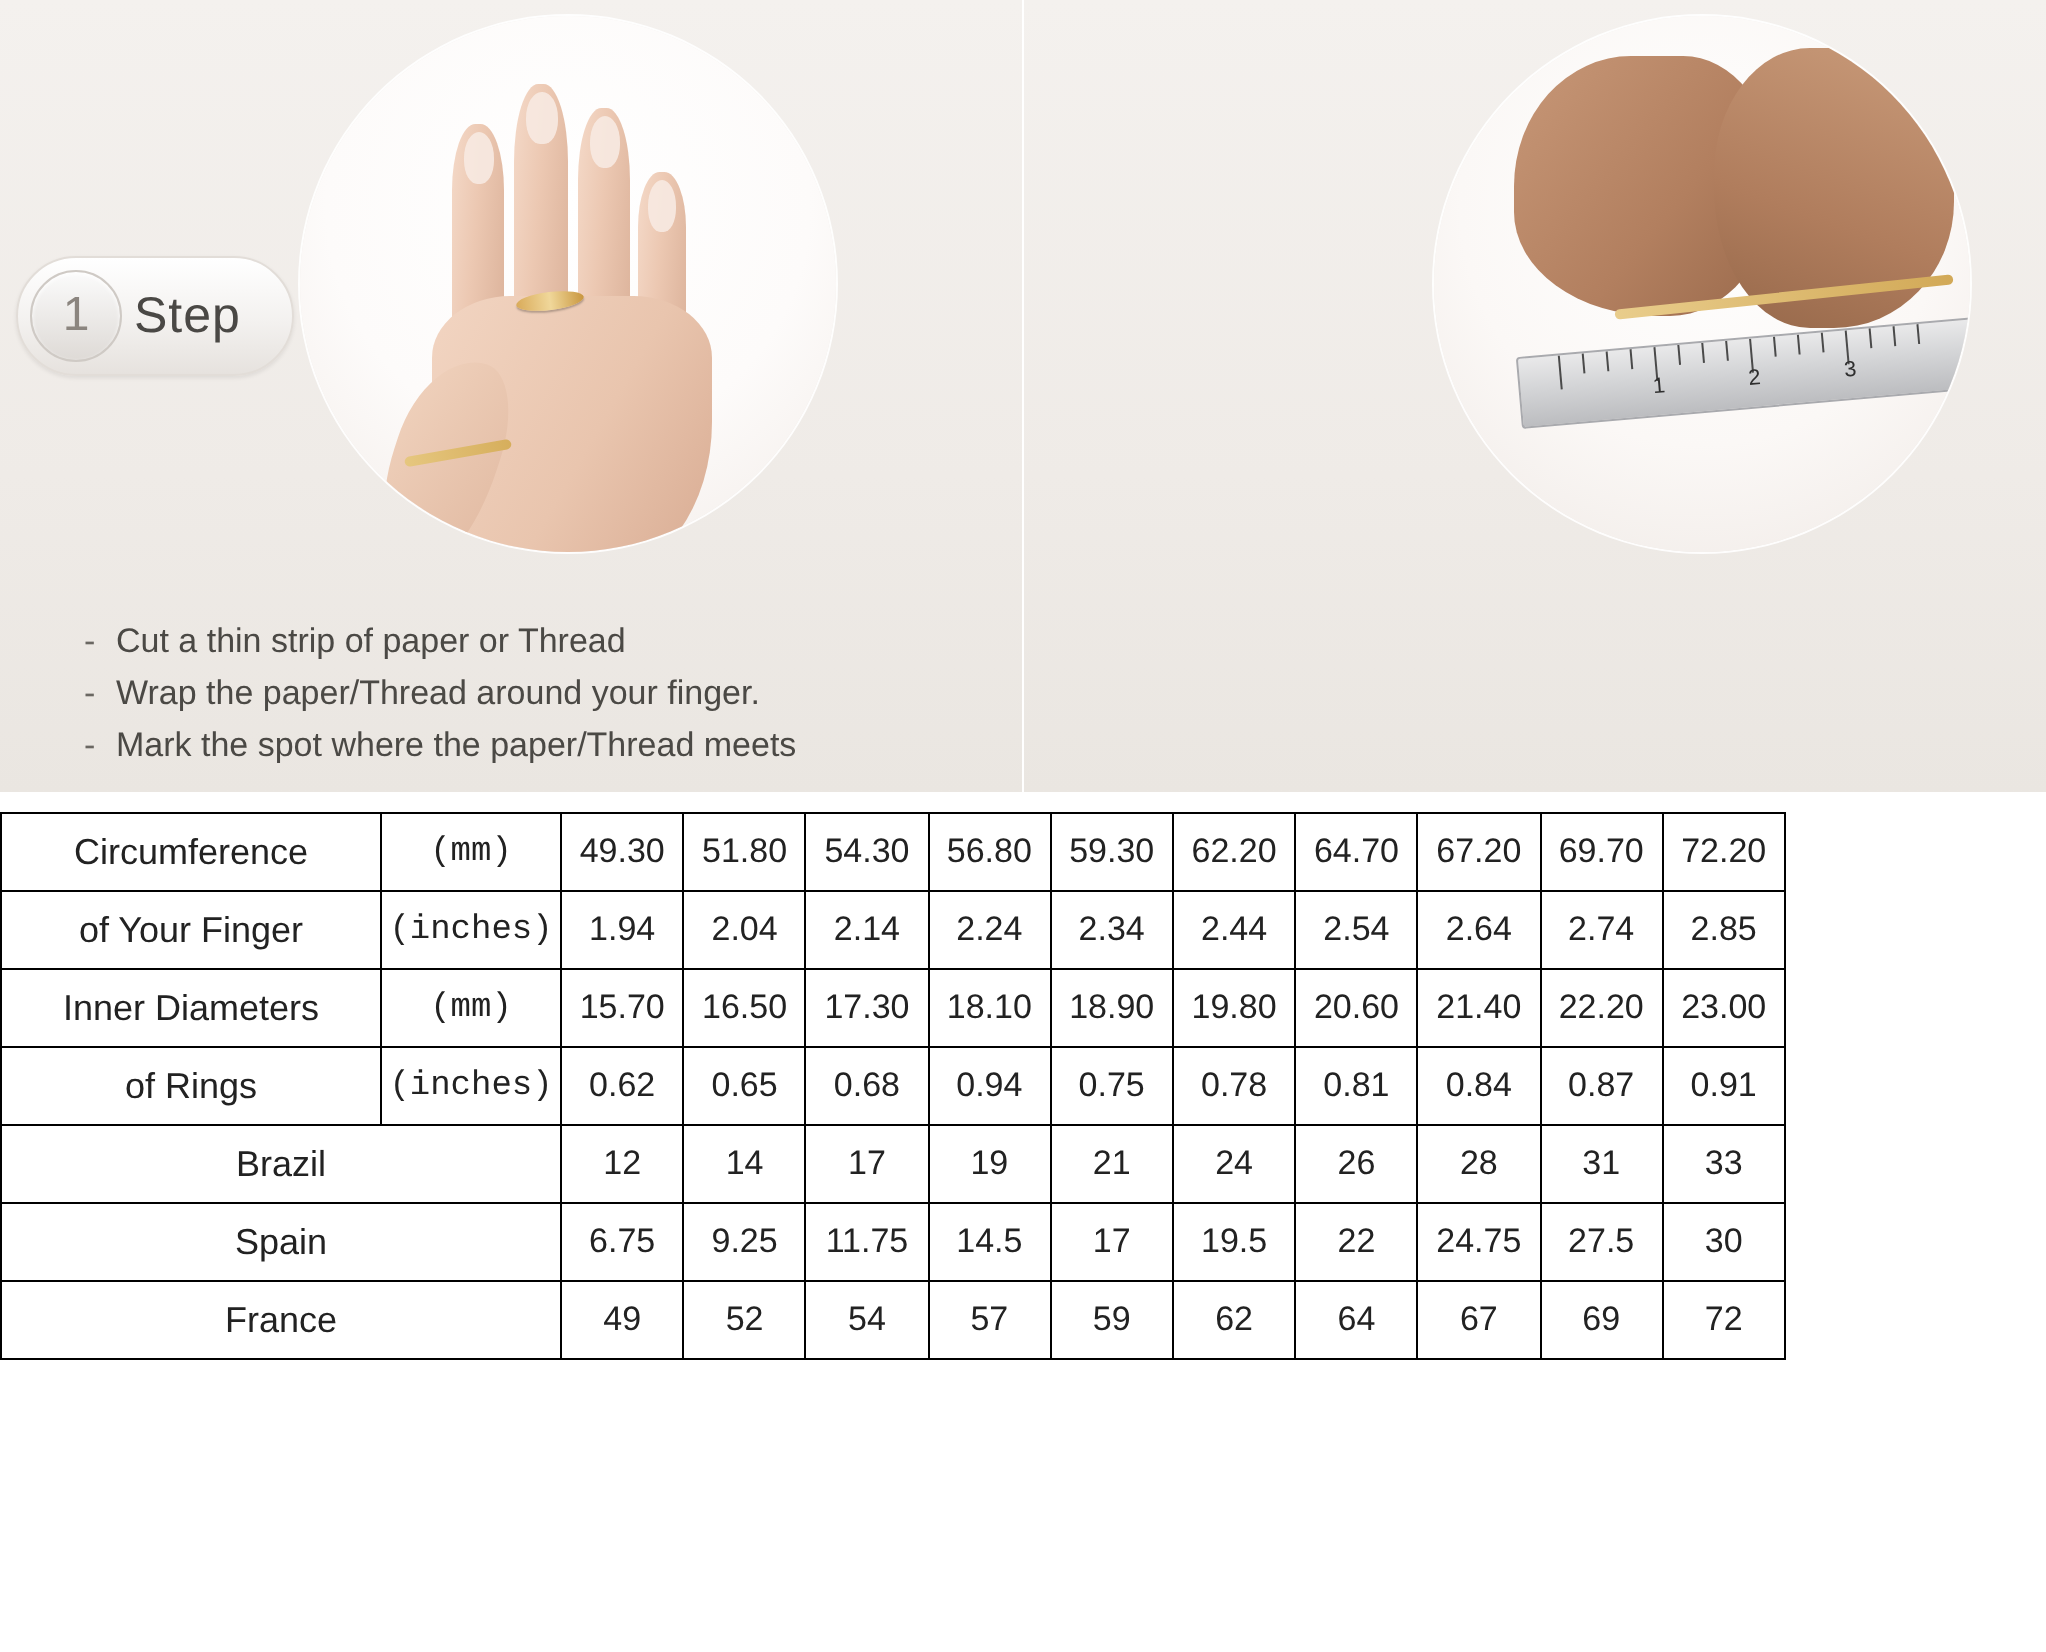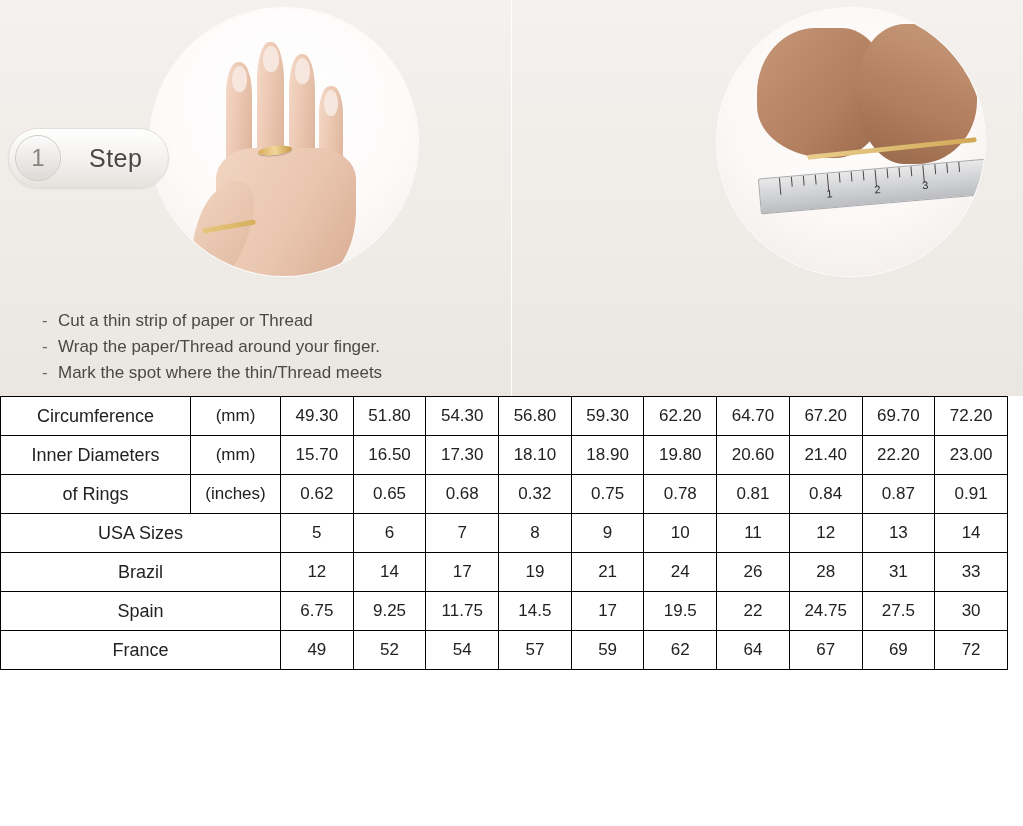--- a/index.html
+++ b/index.html
@@ -188,64 +188,66 @@
     background: linear-gradient(180deg, #fbfbfb 0%, #dedad6 100%);
     border: 1px solid #cfcac5;
     color: #8b857f;
     font-size: 24px;
     display: flex;
     align-items: center;
     justify-content: center;
     box-shadow: inset 0 1px 2px rgba(255,255,255,.9);
   }
   .step-word {
-    margin-left: 28px;
+    margin-left: 6px;
     font-size: 25px;
     color: #4a4845;
     letter-spacing: .5px;
   }
 
   .bullets {
     position: absolute;
     left: 22px;
     bottom: 10px;
     font-size: 17px;
     color: #4b4945;
     line-height: 26px;
     margin-left: 20px;
   }
   .bullets div { white-space: nowrap; }
   .bullets .dash { display: inline-block; width: 16px; color: #6a6762; }
 
   
   table.size-table {
     border-collapse: collapse;
-    width: 1008px;
+    width: 893px;
     table-layout: fixed;
     font-size: 17px;
+    margin-top: 10px;
   }
   table.size-table td {
     border: 1px solid #000;
     text-align: center;
     height: 38px;
     padding: 0 2px;
     background: #ffffff;
     white-space: nowrap;
   }
   td.label {
     text-align: left;
     padding-left: 6px;
     width: 185px;
     font-size: 18px;
   }
   td.unit {
     width: 85px;
     text-align: left;
     padding-left: 4px;
     font-size: 17px;
+    font-family: Liberation Mono, monospace;
   }
   td.shaded { background: #e3e3e3; }
   .merge-label {
     width: 185px;
     text-align: center;
     font-size: 18px;
   }
 </style>
 </head>
 <body>
@@ -277,21 +279,21 @@
       </div>
 
       <div class="step-pill">
         <div class="step-num">1</div>
         <div class="step-word">Step</div>
       </div>
 
       <div class="bullets">
         <div><span class="dash">-</span><span>Cut a thin strip of paper or Thread</span></div>
         <div><span class="dash">-</span><span>Wrap the paper/Thread around your finger.</span></div>
-        <div><span class="dash">-</span><span>Mark the spot where the thin/Thread meets</span></div>
+        <div><span class="dash">-</span><span>Mark the spot where the paper/Thread meets</span></div>
       </div>
     </div>
 
     <div class="step-panel right">
       <div class="photo photo-2">
         <div class="hand2">
           <div class="palm2"></div>
           <div class="palm2b"></div>
           <div class="thread2"></div>
           <div class="ruler">
@@ -332,20 +334,34 @@
         <td class="shaded">54.30</td>
         <td class="shaded">56.80</td>
         <td class="shaded">59.30</td>
         <td class="shaded">62.20</td>
         <td class="shaded">64.70</td>
         <td class="shaded">67.20</td>
         <td class="shaded">69.70</td>
         <td class="shaded">72.20</td>
       </tr>
 
+      <tr>
+        <td class="merge-label">of Your Finger</td>
+        <td class="unit">(inches)</td>
+        <td>1.94</td>
+        <td>2.04</td>
+        <td>2.14</td>
+        <td>2.24</td>
+        <td>2.34</td>
+        <td>2.44</td>
+        <td>2.54</td>
+        <td>2.64</td>
+        <td>2.74</td>
+        <td>2.85</td>
+      </tr>
 
       <tr>
         <td class="merge-label">Inner Diameters</td>
         <td class="unit">(mm)</td>
         <td>15.70</td>
         <td>16.50</td>
         <td>17.30</td>
         <td>18.10</td>
         <td>18.90</td>
         <td>19.80</td>
@@ -354,42 +370,29 @@
         <td>22.20</td>
         <td>23.00</td>
       </tr>
 
       <tr>
         <td class="merge-label">of Rings</td>
         <td class="unit">(inches)</td>
         <td>0.62</td>
         <td>0.65</td>
         <td>0.68</td>
-        <td>0.32</td>
+        <td>0.94</td>
         <td>0.75</td>
         <td>0.78</td>
         <td>0.81</td>
         <td>0.84</td>
         <td>0.87</td>
         <td>0.91</td>
       </tr>
 
-      <tr>
-        <td class="label" colspan="2">USA Sizes</td>
-        <td class="shaded">5</td>
-        <td class="shaded">6</td>
-        <td class="shaded">7</td>
-        <td class="shaded">8</td>
-        <td class="shaded">9</td>
-        <td class="shaded">10</td>
-        <td class="shaded">11</td>
-        <td class="shaded">12</td>
-        <td class="shaded">13</td>
-        <td class="shaded">14</td>
-      </tr>
 
 
 
       <tr>
         <td class="label" colspan="2">Brazil</td>
         <td>12</td>
         <td>14</td>
         <td>17</td>
         <td>19</td>
         <td>21</td>

